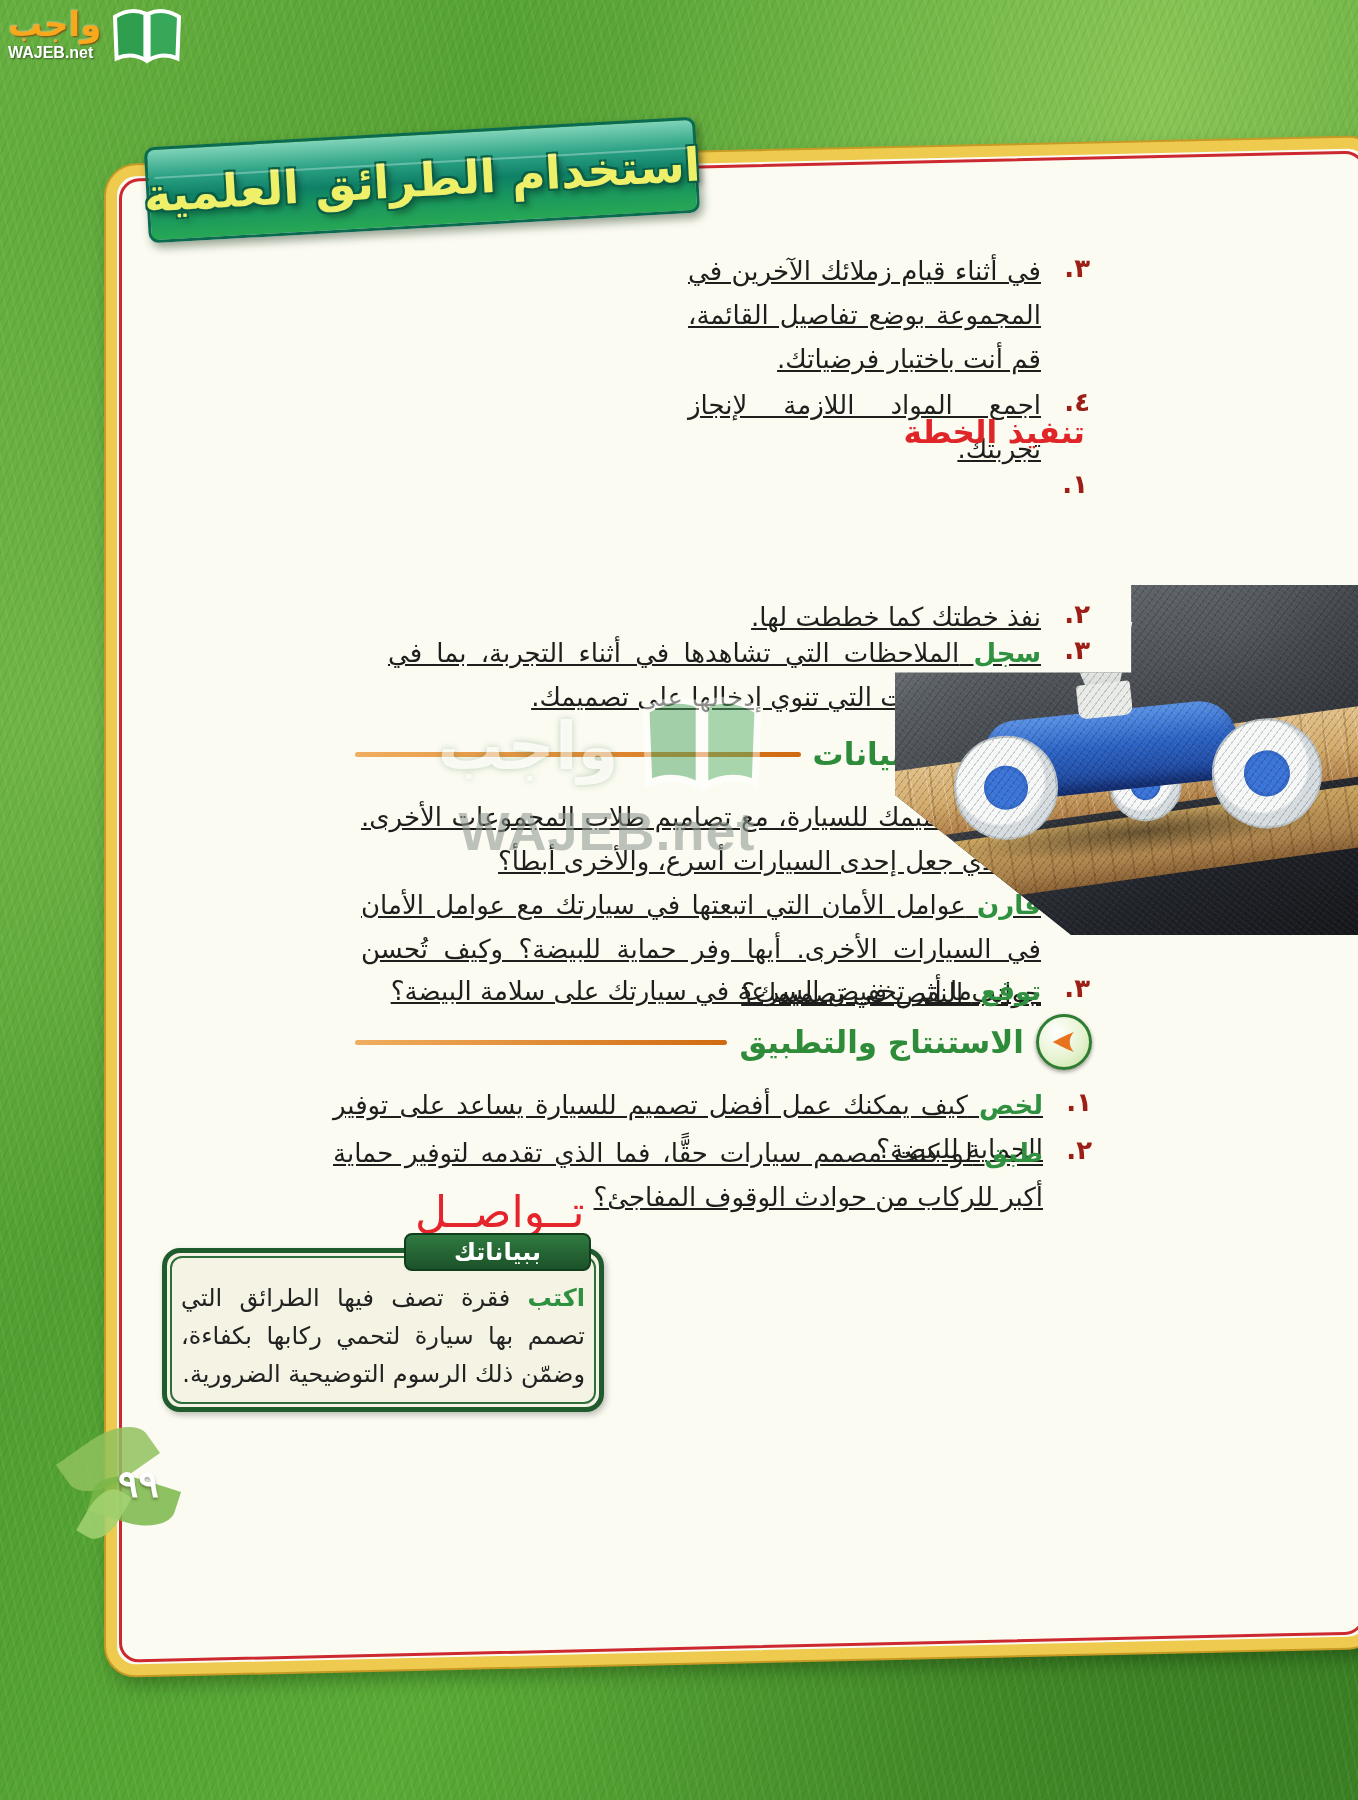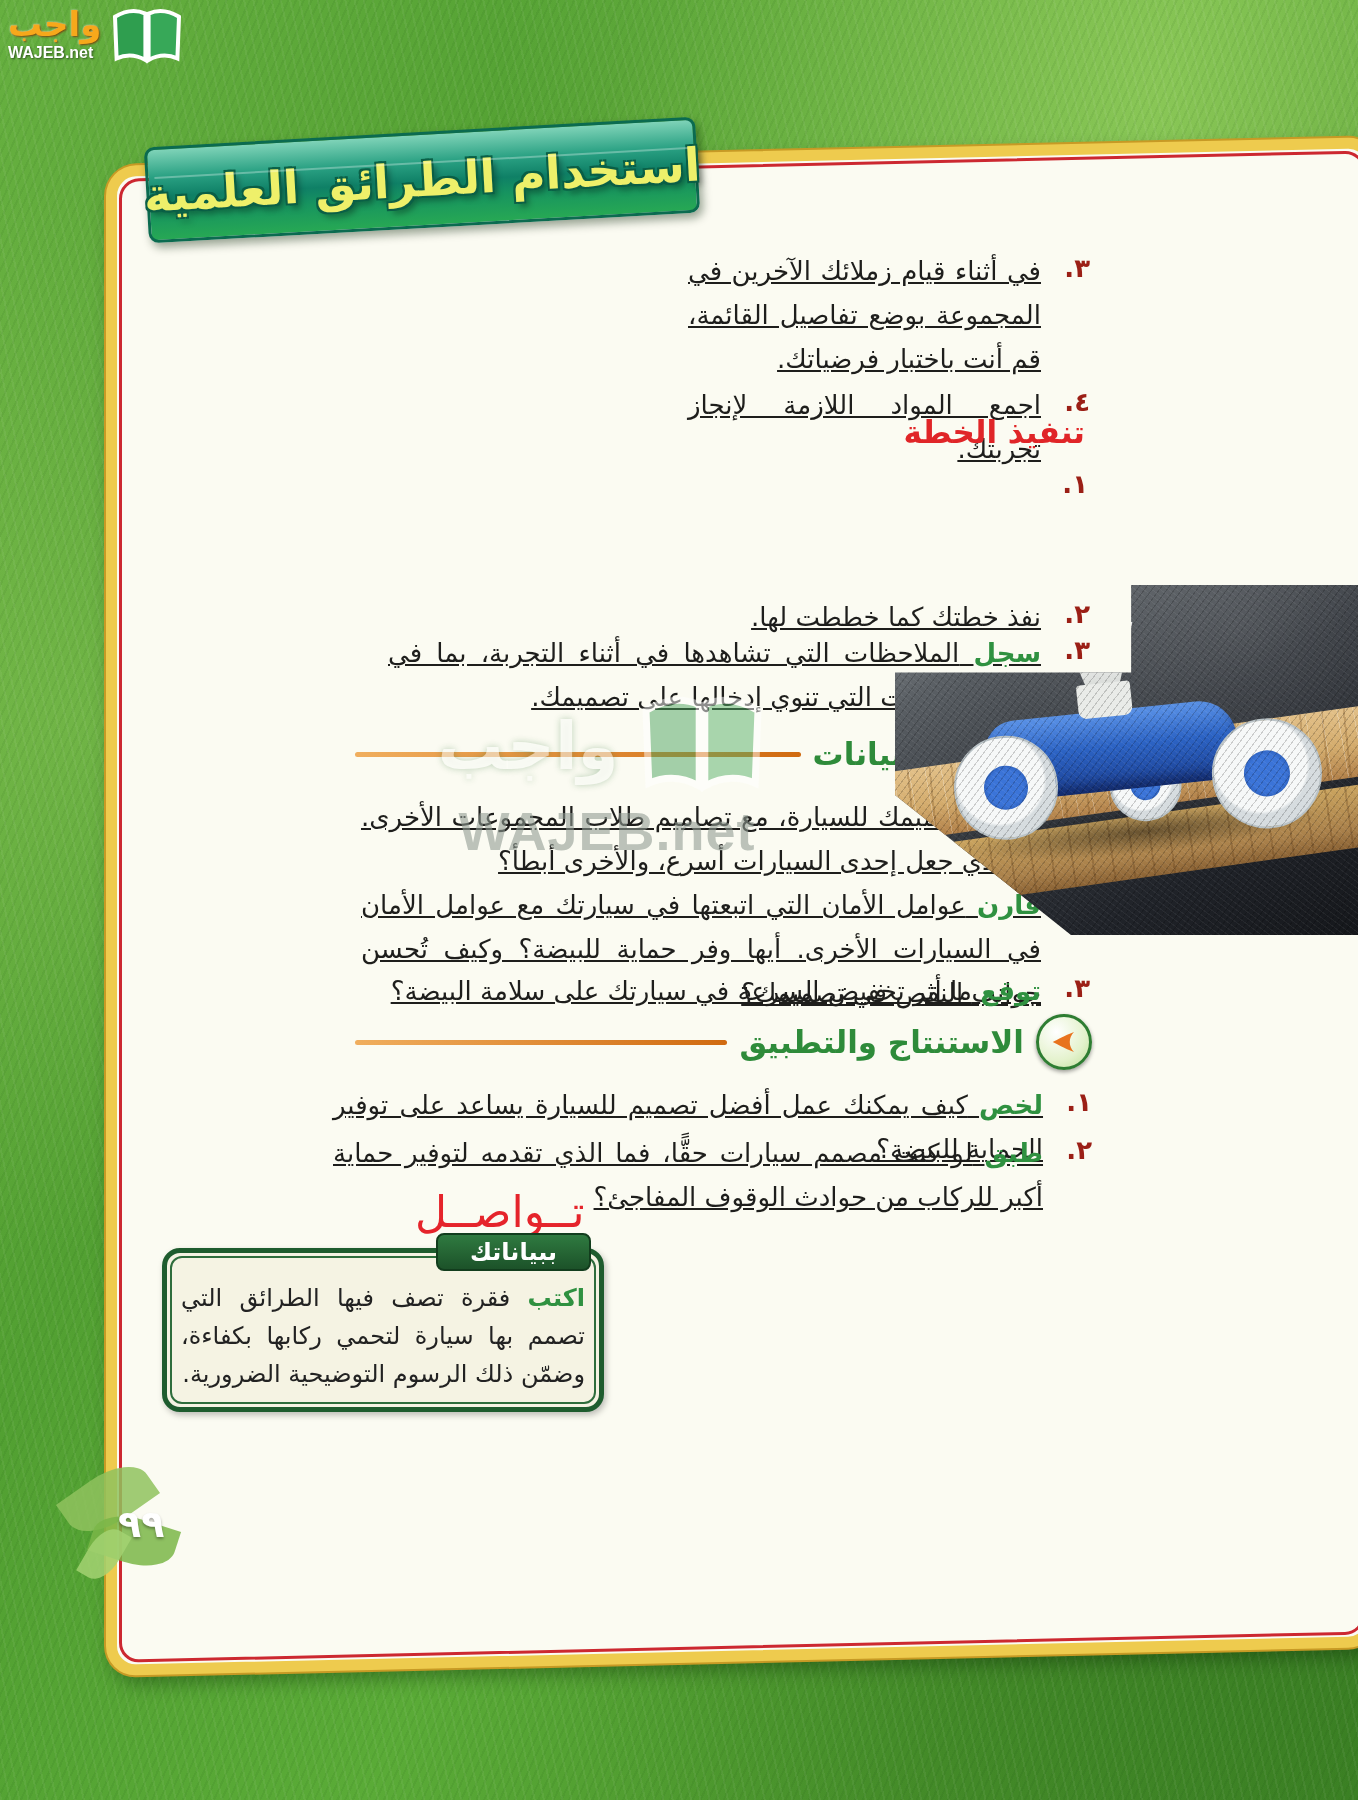--- a/index.html
+++ b/index.html
@@ -80,21 +80,21 @@
   
   .tawasal { position:absolute; left:415px; top:1186px; z-index:2; color:#e5242b;
              font-size:44px; font-weight:normal; direction:rtl; }
   .comm-box { position:absolute; left:162px; top:1248px; width:442px; min-height:152px; z-index:2;
               background:#f5f3e3; border:5px solid #1e5c2e; border-radius:18px;
               box-shadow:2px 3px 6px rgba(0,0,0,.25); }
   .comm-box::before { content:""; position:absolute; inset:3px; border:2px solid #2e6d3c;
                       border-radius:12px; pointer-events:none; }
   .comm-tab { position:absolute; top:-20px; right:8px; z-index:3;
               background:linear-gradient(180deg,#2f7a40,#1c5229); color:#fff;
-              font-size:24px; font-weight:bold; padding:3px 32px; border-radius:8px;
+              font-size:24px; font-weight:bold; padding:3px 48px; border-radius:8px;
               border:2px solid #123d1d; direction:rtl; }
   .comm-text { margin:0; padding:26px 14px 14px; direction:rtl; text-align:justify;
                font-size:24px; line-height:38px; color:#222; }
 
   
   .watermark { position:absolute; left:372px; top:688px; width:470px; z-index:15;
                opacity:.58; pointer-events:none; text-align:center; }
   .wm-row { display:flex; align-items:center; justify-content:center; direction:rtl; gap:8px; }
   .wm-ar { font-size:66px; font-weight:bold; color:rgba(252,253,250,.92);
            text-shadow:0 0 7px rgba(50,115,55,.55); }
@@ -134,21 +134,21 @@
            border-radius:30px 38px 14px 14px; box-shadow:inset 0 -8px 12px rgba(0,0,30,.35); }
   .car-cup { position:absolute; left:118px; top:2px; width:82px; height:62px;
            background:linear-gradient(180deg,#ffffff,#d8dbd8);
            clip-path:polygon(6% 0, 94% 0, 70% 100%, 30% 100%); }
   .car-cup2 { position:absolute; left:132px; top:60px; width:54px; height:34px;
            background:#e9ebe8; border-radius:4px 4px 8px 8px; }
   .wheel-l { left:0px; top:102px; width:104px; height:104px; }
   .wheel-r { left:258px; top:112px; width:110px; height:110px; }
 
   
-  .pageno-wrap { position:absolute; left:58px; top:1460px; width:140px; height:140px; z-index:4; }
+  .pageno-wrap { position:absolute; left:58px; top:1420px; width:140px; height:140px; z-index:4;font-family:Liberation Serif, serif; }
   .leaf { position:absolute; background:#8fc25e; opacity:.85; }
   .leaf-1 { left:4px; top:14px; width:92px; height:50px; border-radius:0 55% 0 55%; transform:rotate(-35deg); }
   .leaf-2 { left:34px; top:58px; width:84px; height:46px; border-radius:55% 0 55% 0; transform:rotate(18deg);
             background:#7ab648; }
   .leaf-3 { left:18px; top:78px; width:56px; height:32px; border-radius:0 55% 0 55%; transform:rotate(-60deg);
             background:#a3d272; }
   .pageno { position:absolute; left:60px; top:42px; color:#fff; font-size:38px; font-weight:bold;
             text-shadow:0 2px 3px rgba(0,0,0,.35); }
 </style>
 </head>

